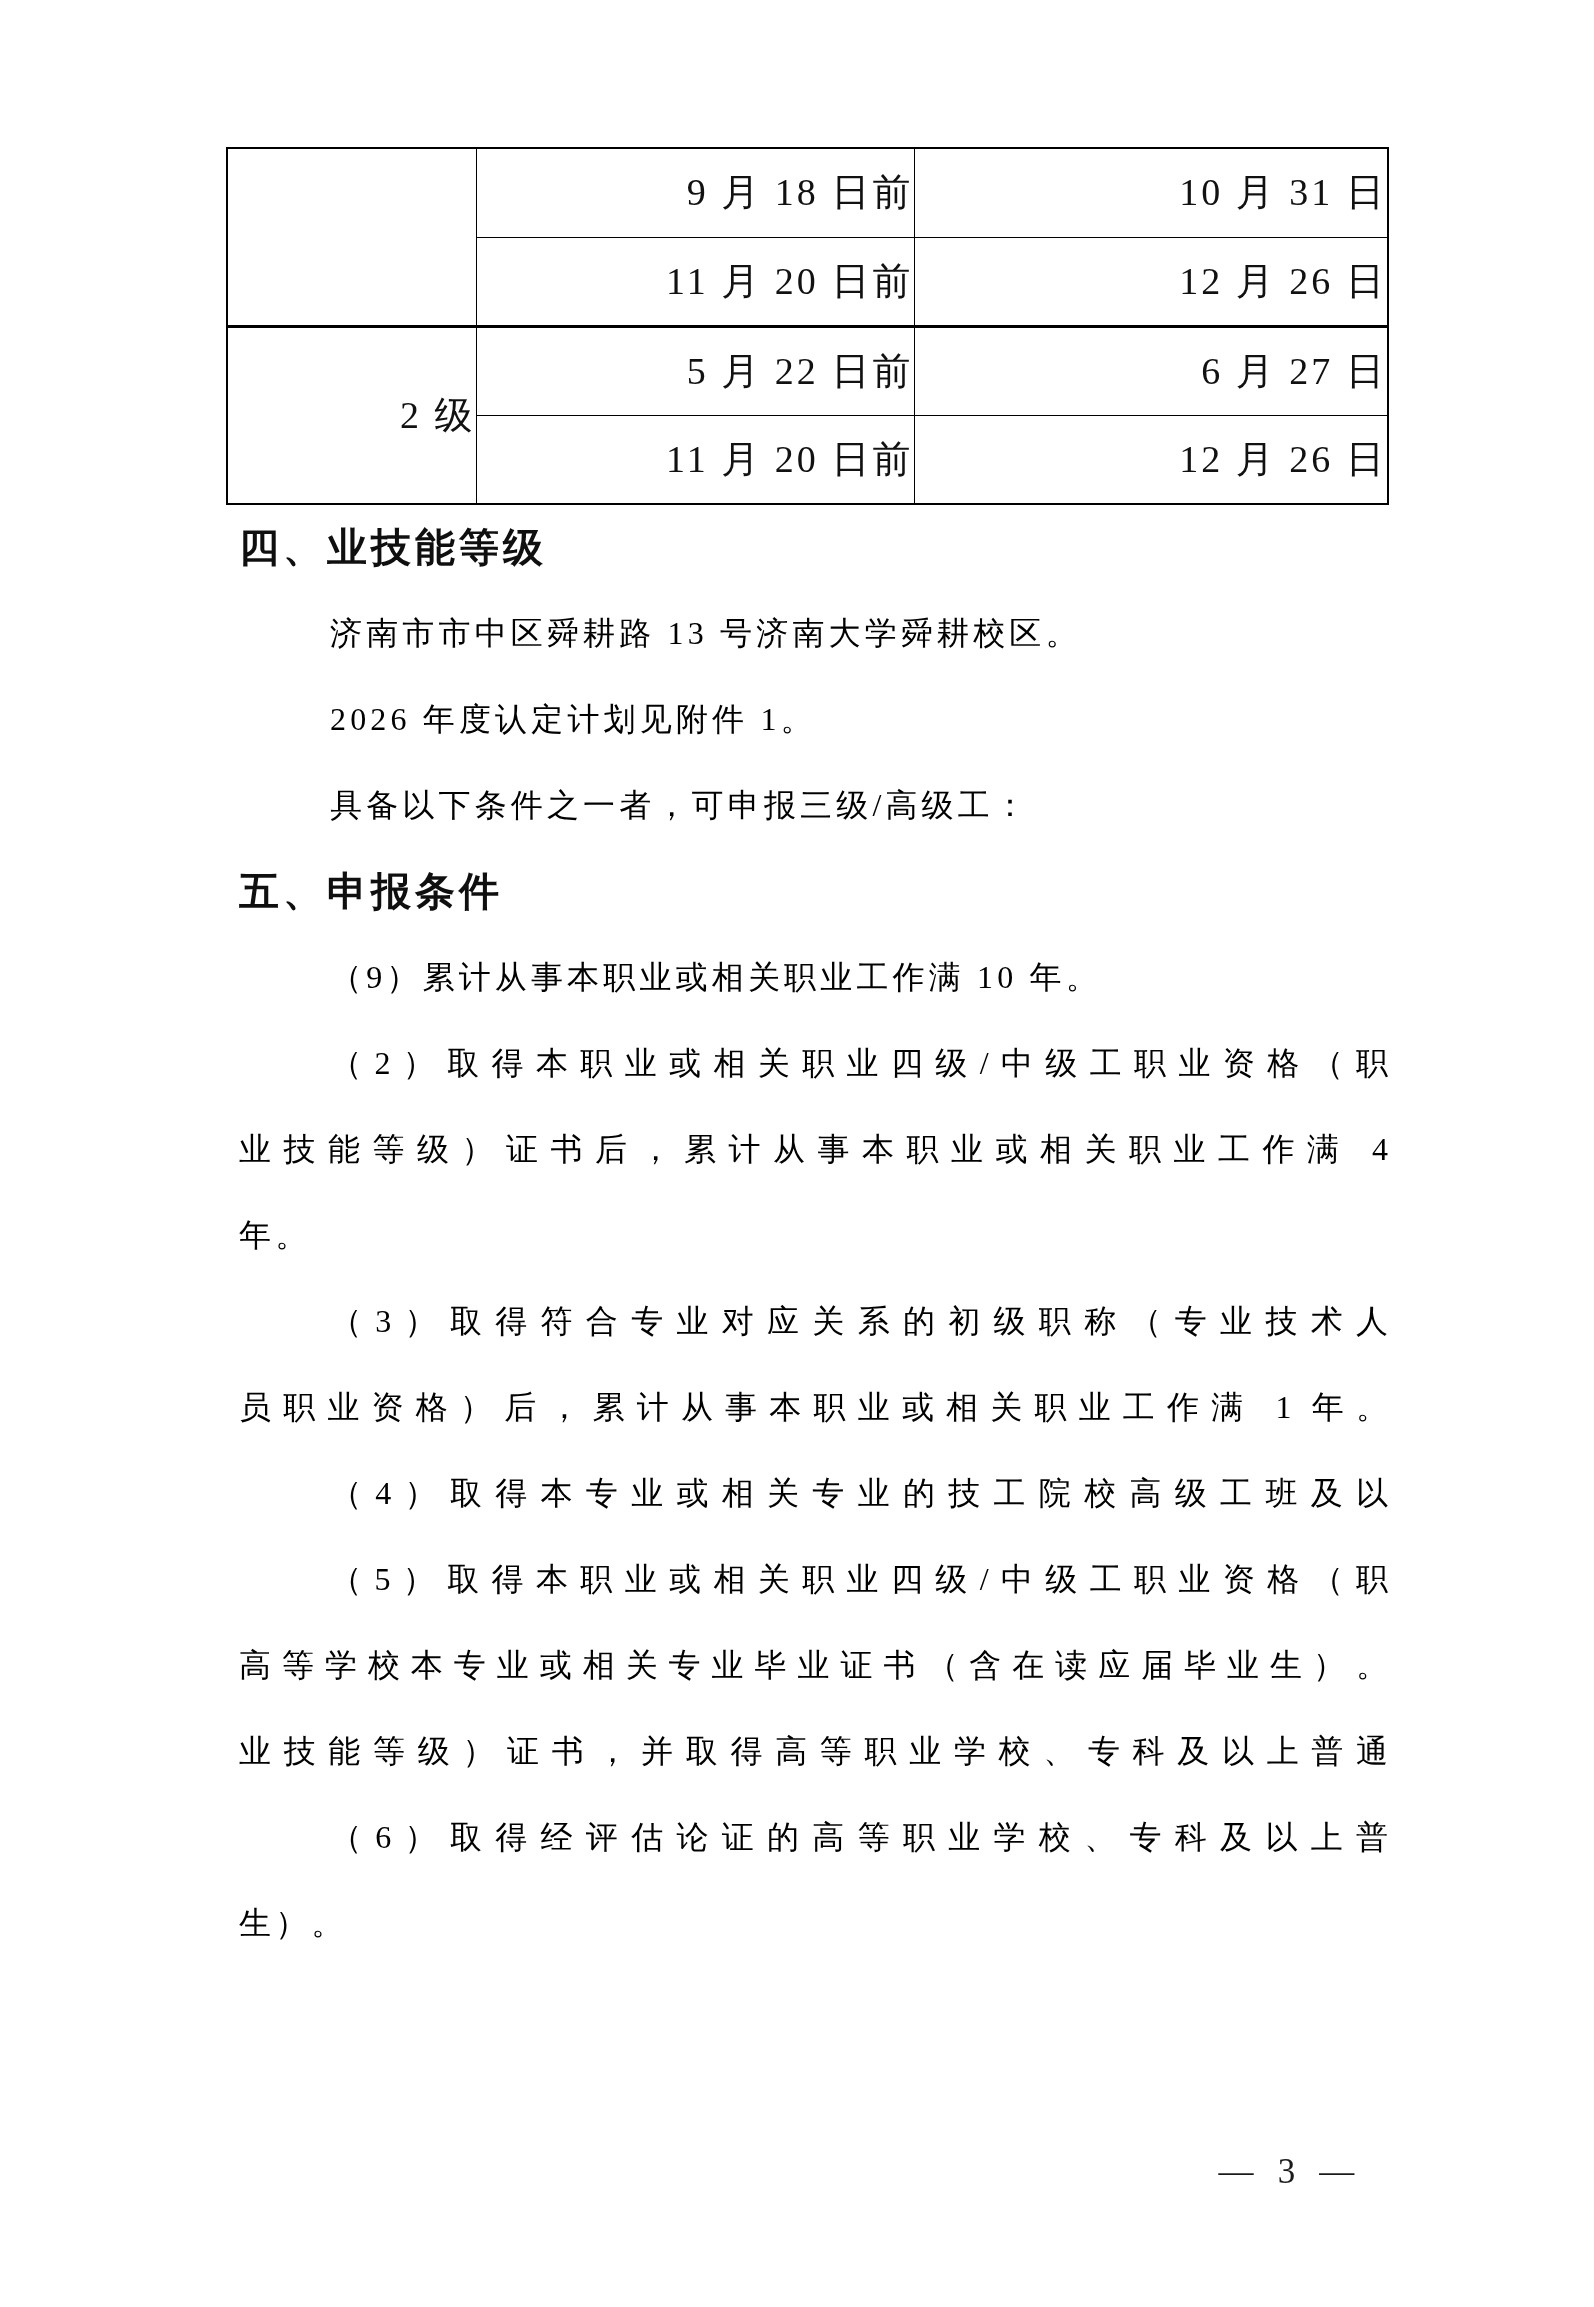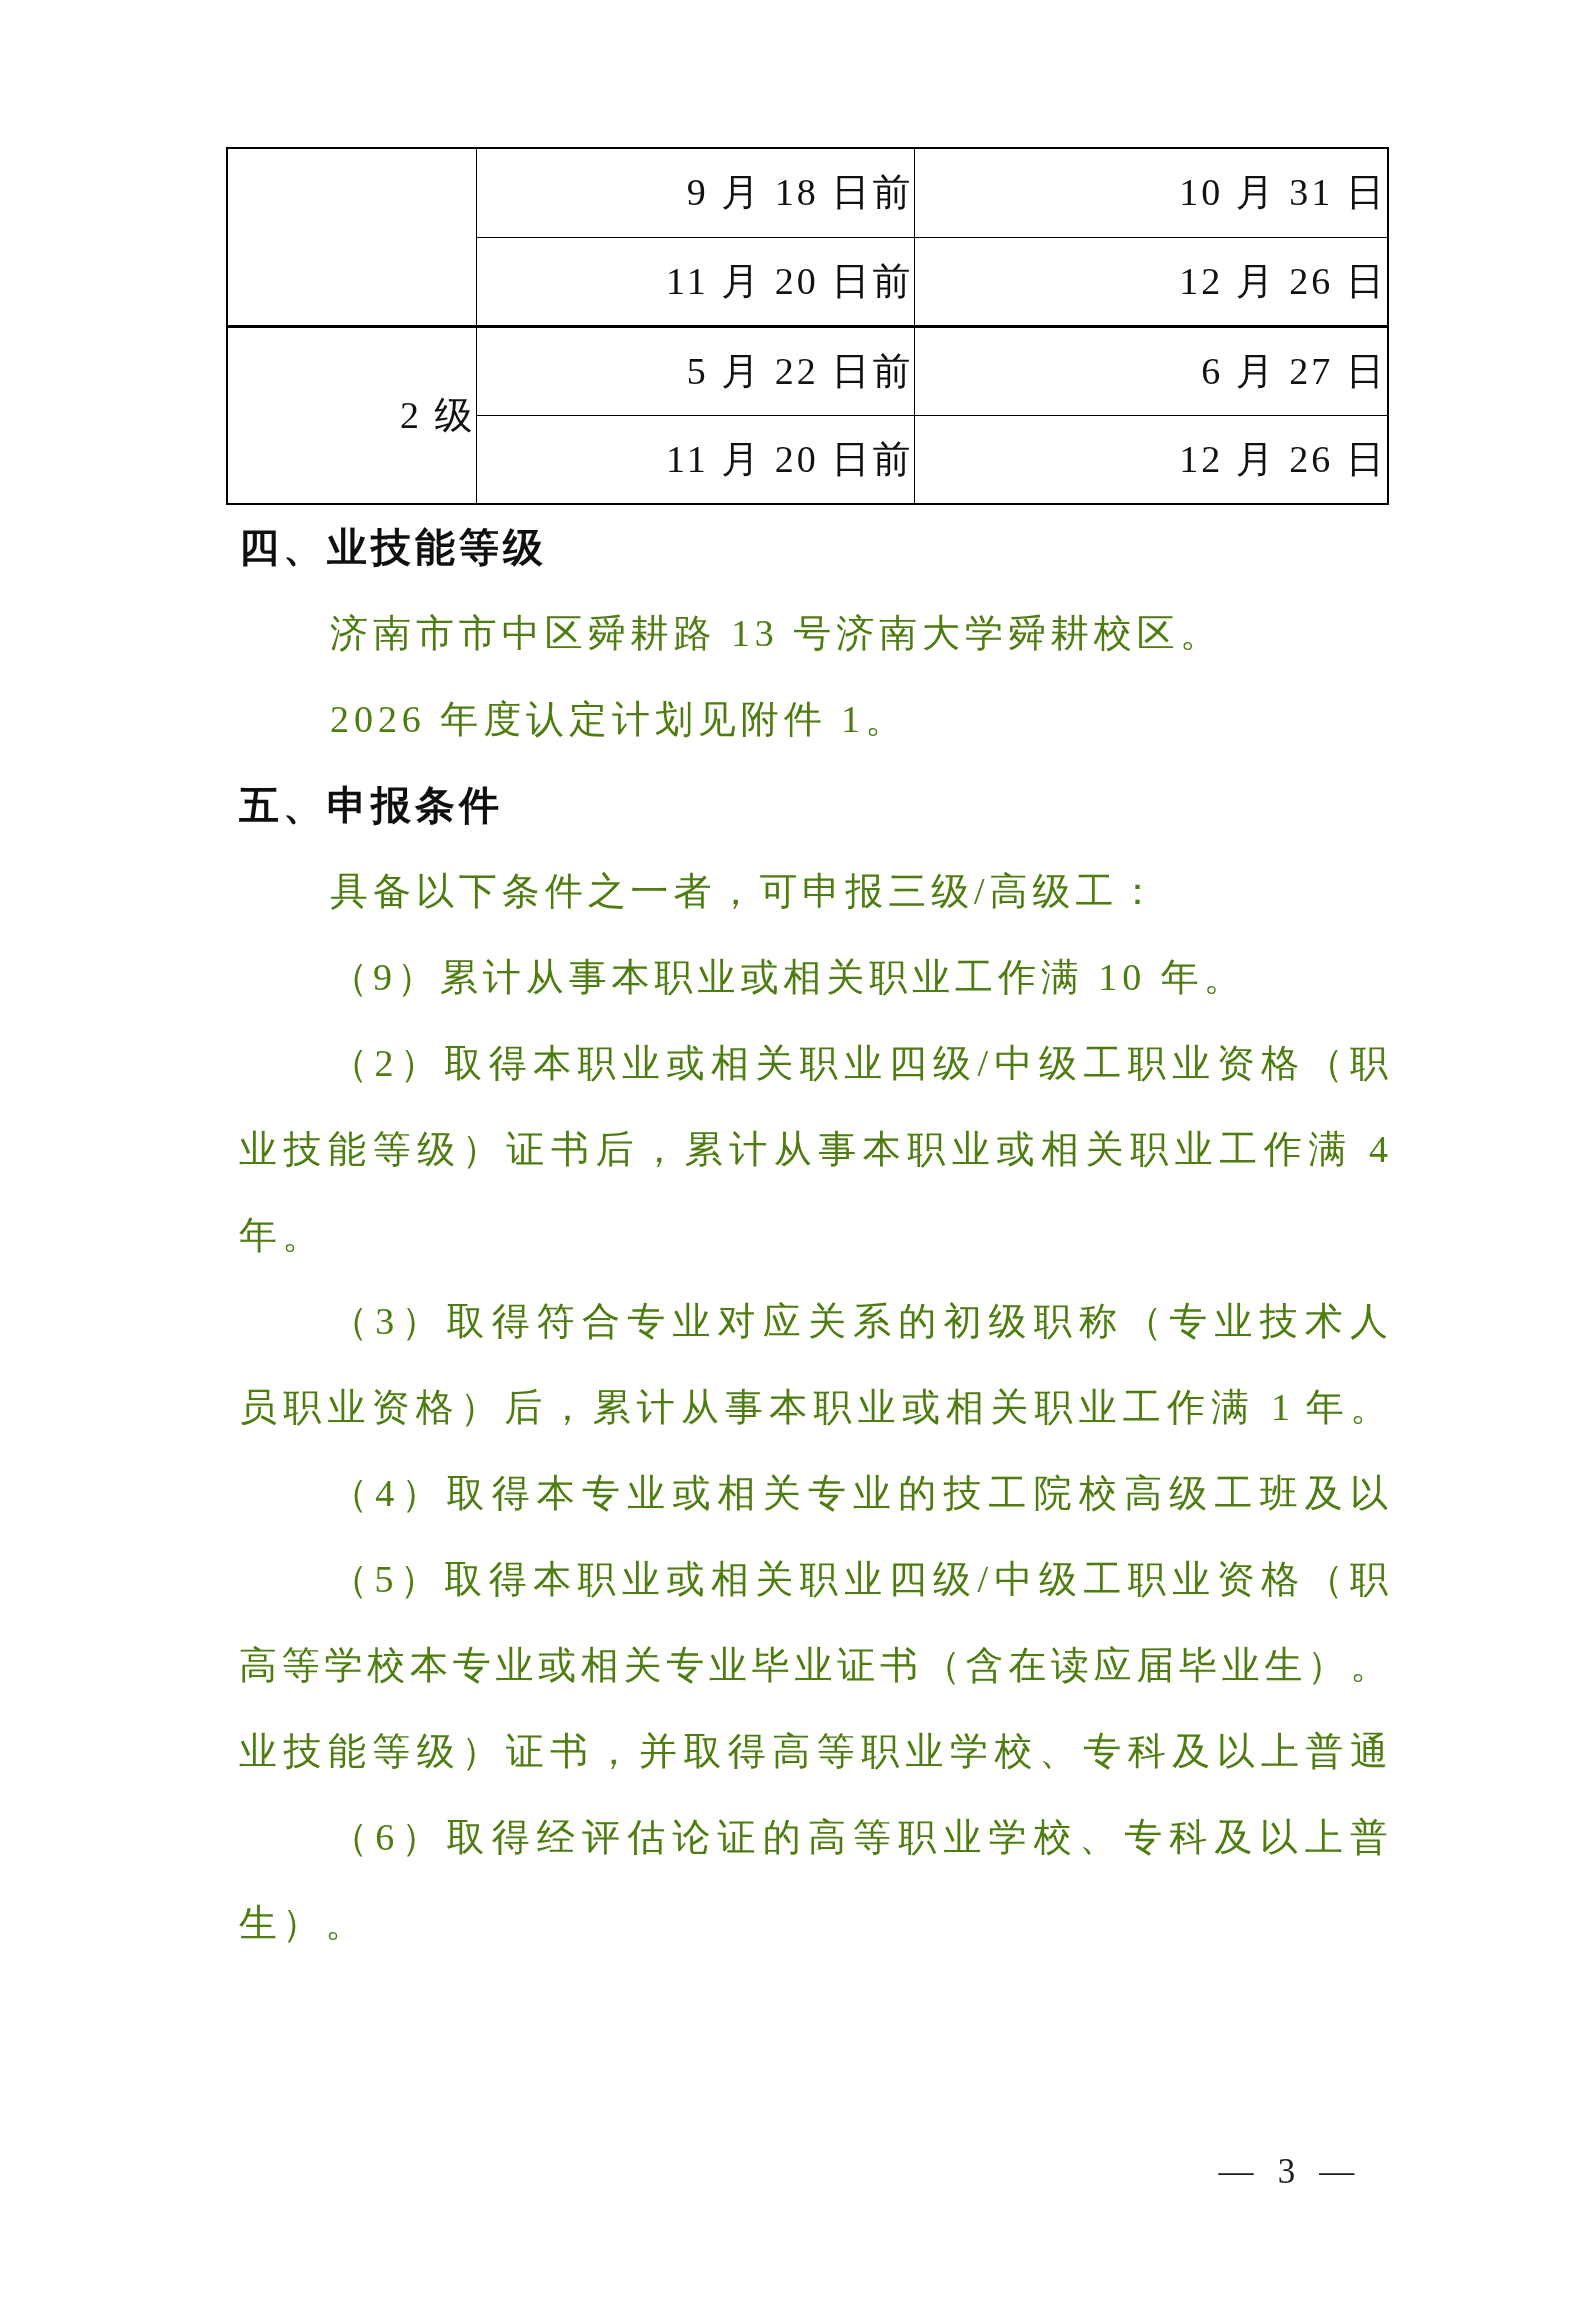--- a/index.html
+++ b/index.html
@@ -39,24 +39,24 @@
   
   .bodytext {
     position: absolute;
     left: 239px;
     top: 504px;
     width: 1149px;
   }
   .line {
     height: 86px;
     line-height: 86px;
-    font-size: 38px;
+    font-size: 32px;
     letter-spacing: 0.13em;
     white-space: nowrap;
-    color: #4d7c0f;
+    color: #000000;
   }
   .line.h {
     font-family: "Liberation Sans", "DejaVu Sans", sans-serif;
     font-weight: 700;
     font-size: 40px;
     letter-spacing: 0.1em;
     color: #0f0f0f;
   }
   .line.p { text-indent: 91px; }
   .line.j {
@@ -107,22 +107,22 @@
         <td>11 月 20 日前</td>
         <td>12 月 26 日</td>
       </tr>
     </tbody>
   </table>
 
   <div class="bodytext">
     <div class="line h">四、业技能等级</div>
     <div class="line p">济南市市中区舜耕路 13 号济南大学舜耕校区。</div>
     <div class="line p">2026 年度认定计划见附件 1。</div>
+    <div class="line p">具备以下条件之一者，可申报三级/高级工：</div>
     <div class="line h">五、申报条件</div>
-    <div class="line p">具备以下条件之一者，可申报三级/高级工：</div>
     <div class="line p">（9）累计从事本职业或相关职业工作满 10 年。</div>
     <div class="line p j">（2）取得本职业或相关职业四级/中级工职业资格（职</div>
     <div class="line c j">业技能等级）证书后，累计从事本职业或相关职业工作满 4</div>
     <div class="line c">年。</div>
     <div class="line p j">（3）取得符合专业对应关系的初级职称（专业技术人</div>
     <div class="line c j">员职业资格）后，累计从事本职业或相关职业工作满 1 年。</div>
     <div class="line p j">（4）取得本专业或相关专业的技工院校高级工班及以</div>
     <div class="line p j">（5）取得本职业或相关职业四级/中级工职业资格（职</div>
     <div class="line c j">高等学校本专业或相关专业毕业证书（含在读应届毕业生）。</div>
     <div class="line c j">业技能等级）证书，并取得高等职业学校、专科及以上普通</div>

